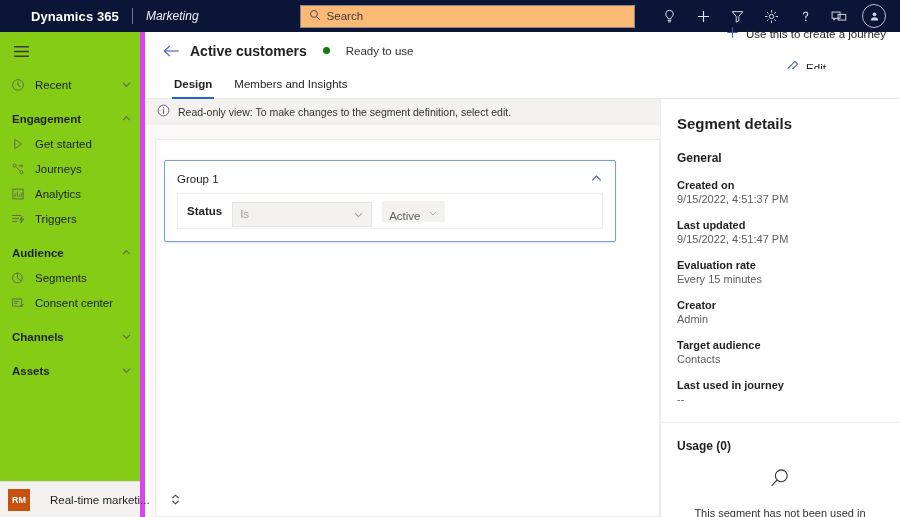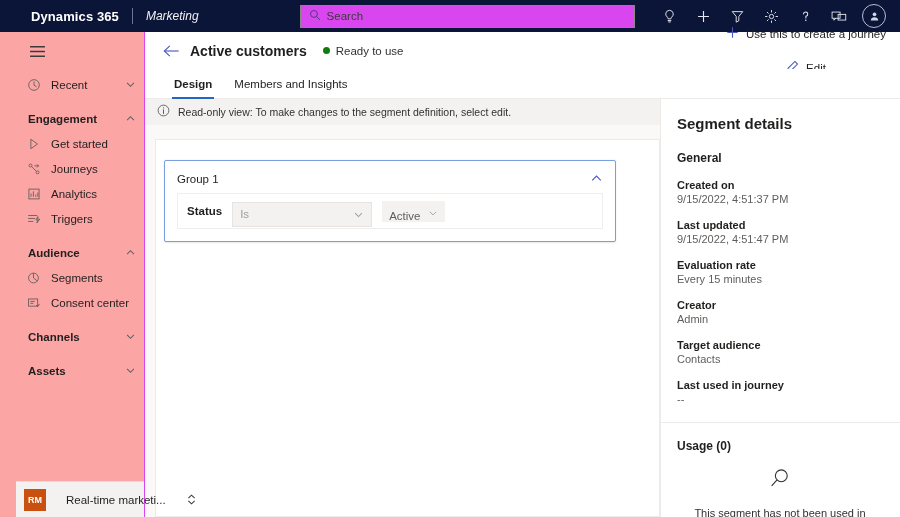--- a/index.html
+++ b/index.html
@@ -20,21 +20,21 @@
     color: #ffffff;
   }
   .brand-wrap { display: flex; align-items: center; padding-left: 31px; }
   .brand { font-size: 13px; font-weight: bold; letter-spacing: .1px; color: #fff; }
   .brand-sep { width: 1px; height: 16px; background: #6b7494; margin: 0 13px; }
   .app-name { font-size: 12px; color: #f0f1f5; font-style: italic; }
 
   .search-wrap { margin-left: 101px; }
   .searchbox {
     width: 335px; height: 23px;
-    background: #d946ef; border: 1px solid #8a8886;
+    background: #fdba74; border: 1px solid #8a8886;
     display: flex; align-items: center; gap: 6px;
     padding: 0 8px;
   }
   .searchbox .ph { font-size: 11.5px; color: #3b3a39; }
 
   .topbar-icons { margin-left: auto; display: flex; align-items: center; padding-right: 8px; gap: 0px; }
   .ticon {
     width: 34px; height: 32px;
     display: flex; align-items: center; justify-content: center;
     cursor: pointer;
@@ -47,25 +47,24 @@
     background: #0b1537;
     display: flex; align-items: center; justify-content: center;
   }
 
   
   .body { flex: 1; display: flex; min-height: 0; }
 
   
   .sidebar {
     width: 145px; flex: 0 0 145px;
-    background: #fca5a5;
-    border-right: 1px solid #d946ef;
+    background: #84cc16;
+    border-right: 5px solid #d946ef;
     display: flex; flex-direction: column;
     position: relative;
-    padding-left: 16px;
   }
   .hamburger {
     height: 38px; display: flex; align-items: center; padding-left: 13px;
     cursor: pointer;
   }
   .nav-scroll { flex: 1; overflow: hidden; padding-top: 2px; }
 
   .nav-item {
     height: 25px; display: flex; align-items: center;
     padding: 0 8px 0 9px; cursor: pointer; gap: 9px;
@@ -104,21 +103,21 @@
     height: 37px; flex: 0 0 37px;
     display: flex; align-items: center;
     padding: 0 14px 0 12px;
     background: #ffffff;
   }
   .back-btn {
     width: 28px; height: 28px; display: flex; align-items: center; justify-content: center;
     cursor: pointer; flex: 0 0 28px;
   }
   .page-title { font-size: 14px; font-weight: bold; color: #201f1e; margin-left: 5px; }
-  .status-pill { display: flex; align-items: center; gap: 6px; margin-left: 16px; }
+  .status-pill { display: flex; align-items: center; gap: 16px; margin-left: 16px; }
   .status-dot { width: 7px; height: 7px; border-radius: 50%; background: #107c10; }
   .status-text { font-size: 11.5px; color: #323130; }
   .cmd-actions { margin-left: auto; display: flex; align-items: center; gap: 16px; flex-direction: column; }
   .cmd-btn { display: flex; align-items: center; gap: 7px; cursor: pointer; }
   .cmd-btn .lbl { font-size: 11.5px; color: #201f1e; }
 
   .tabsrow {
     height: 30px; flex: 0 0 30px;
     display: flex; align-items: stretch;
     padding-left: 18px;

